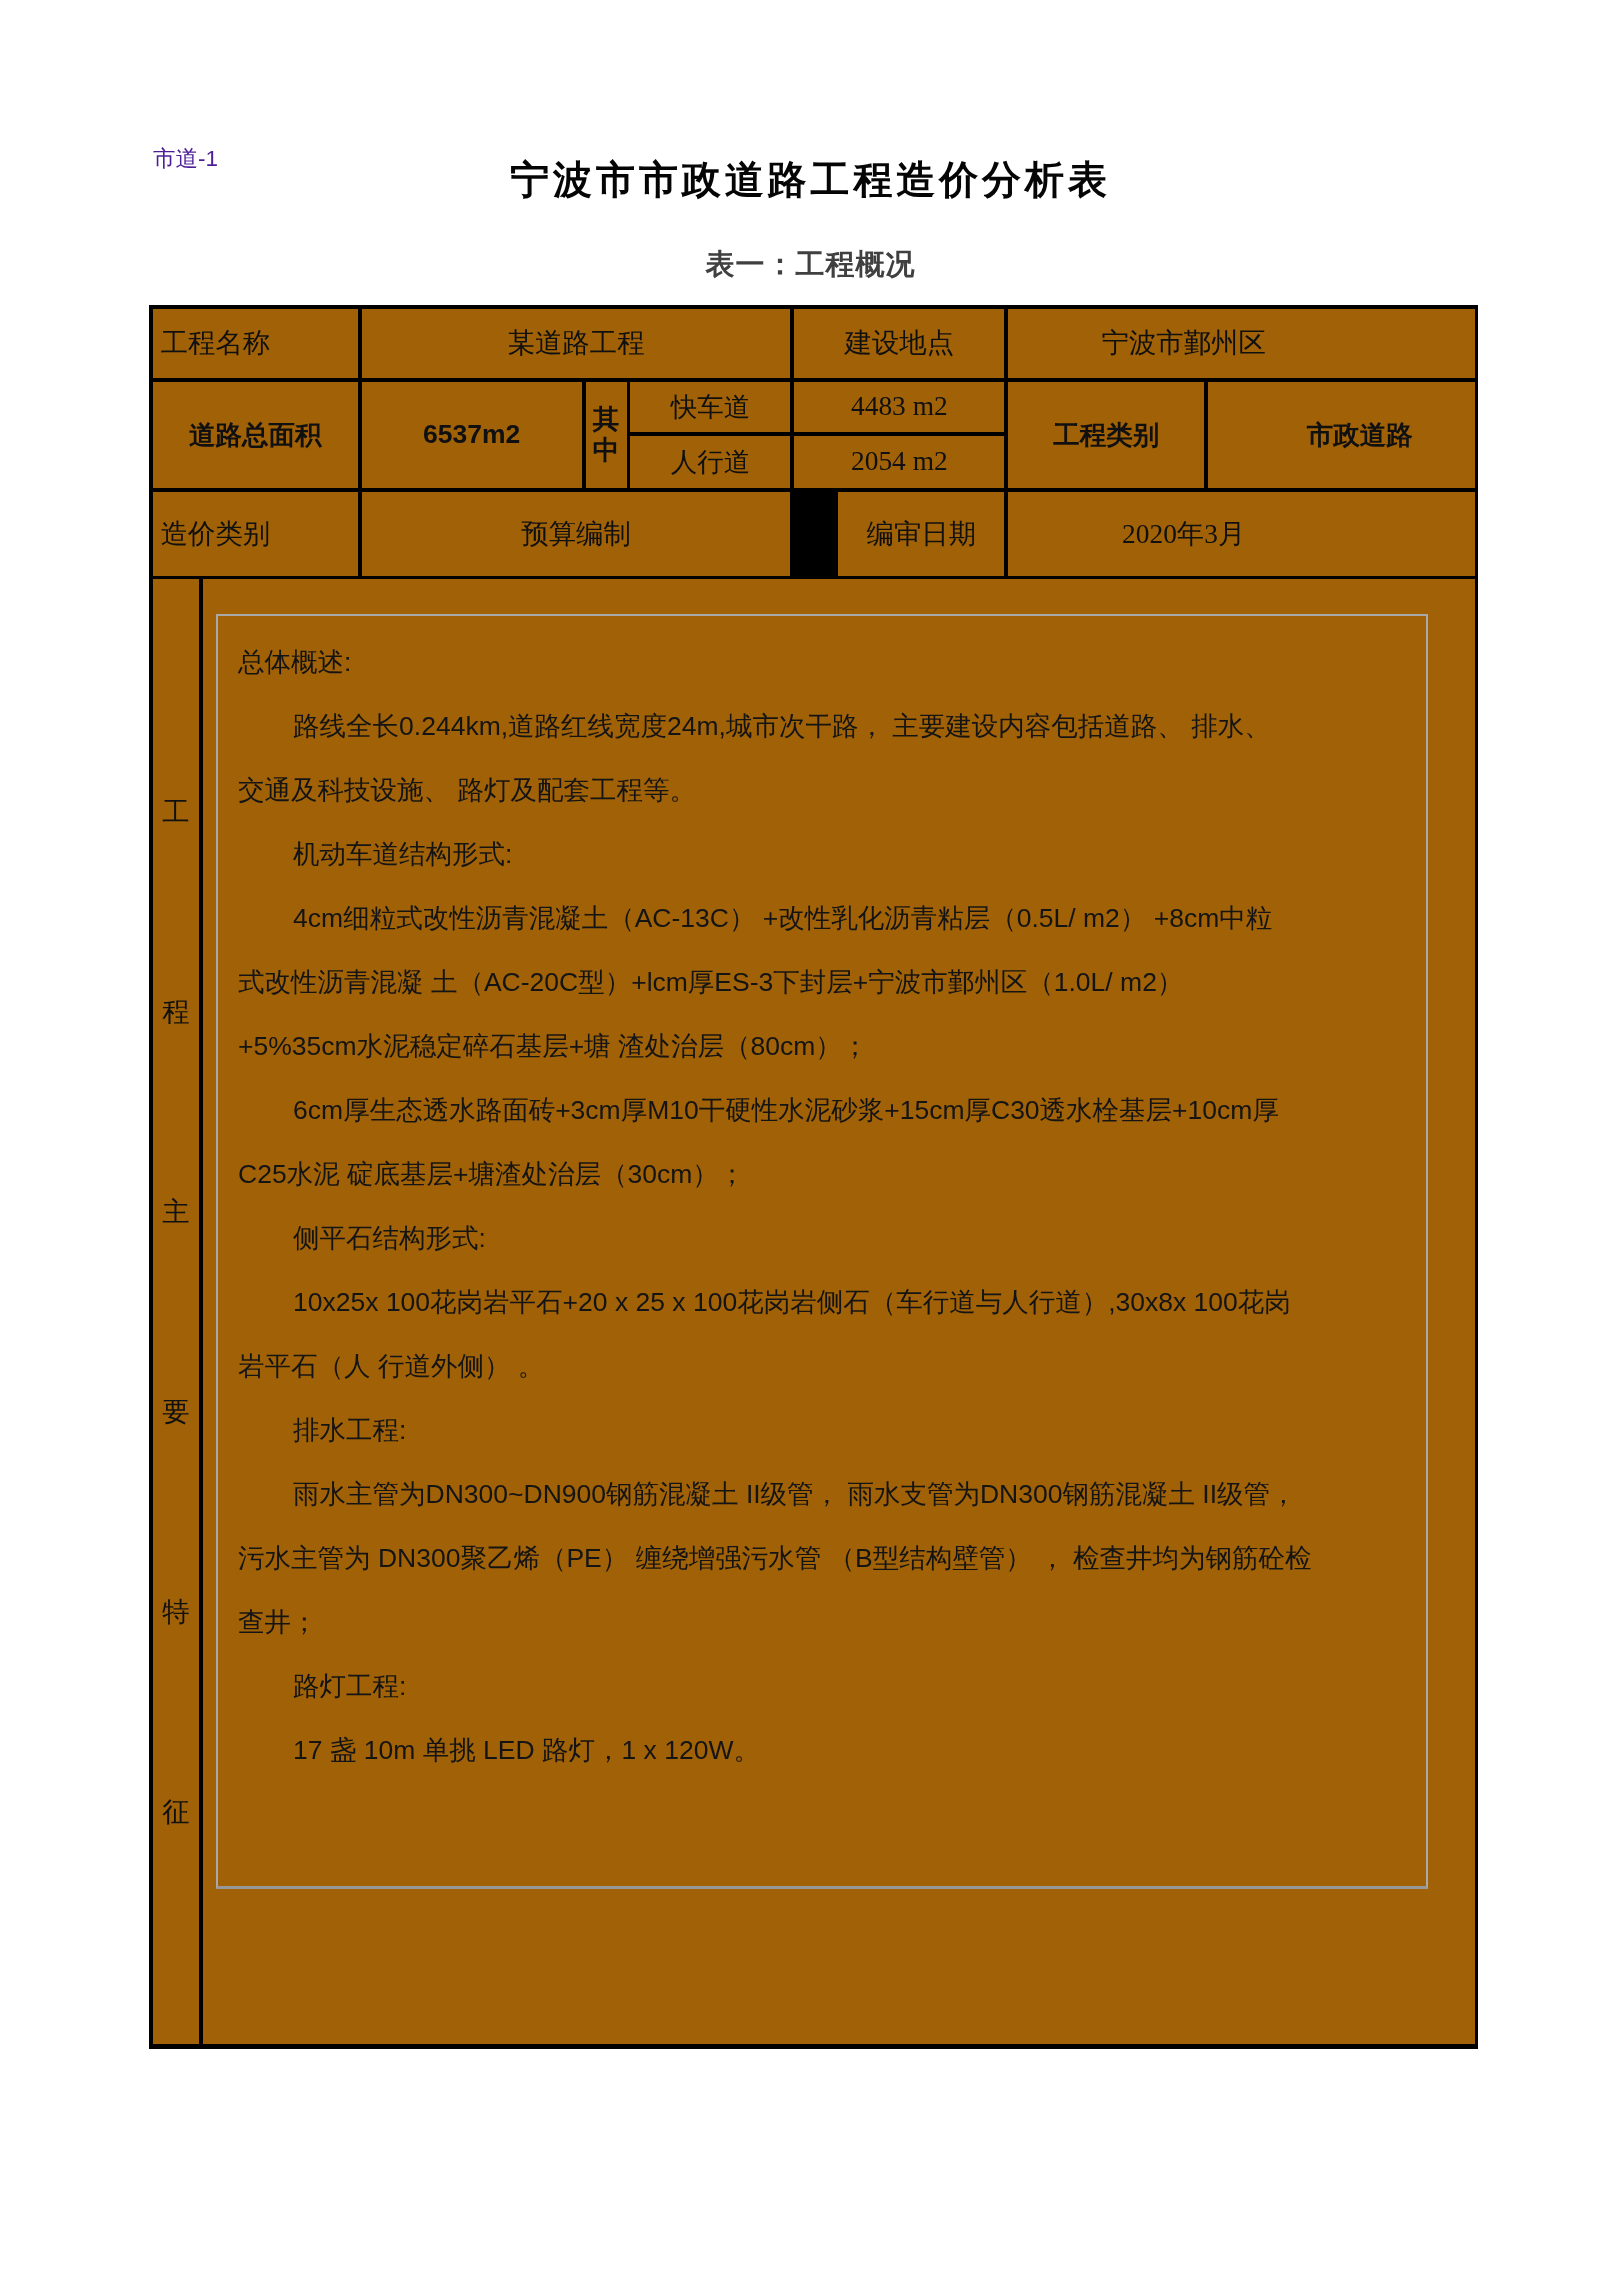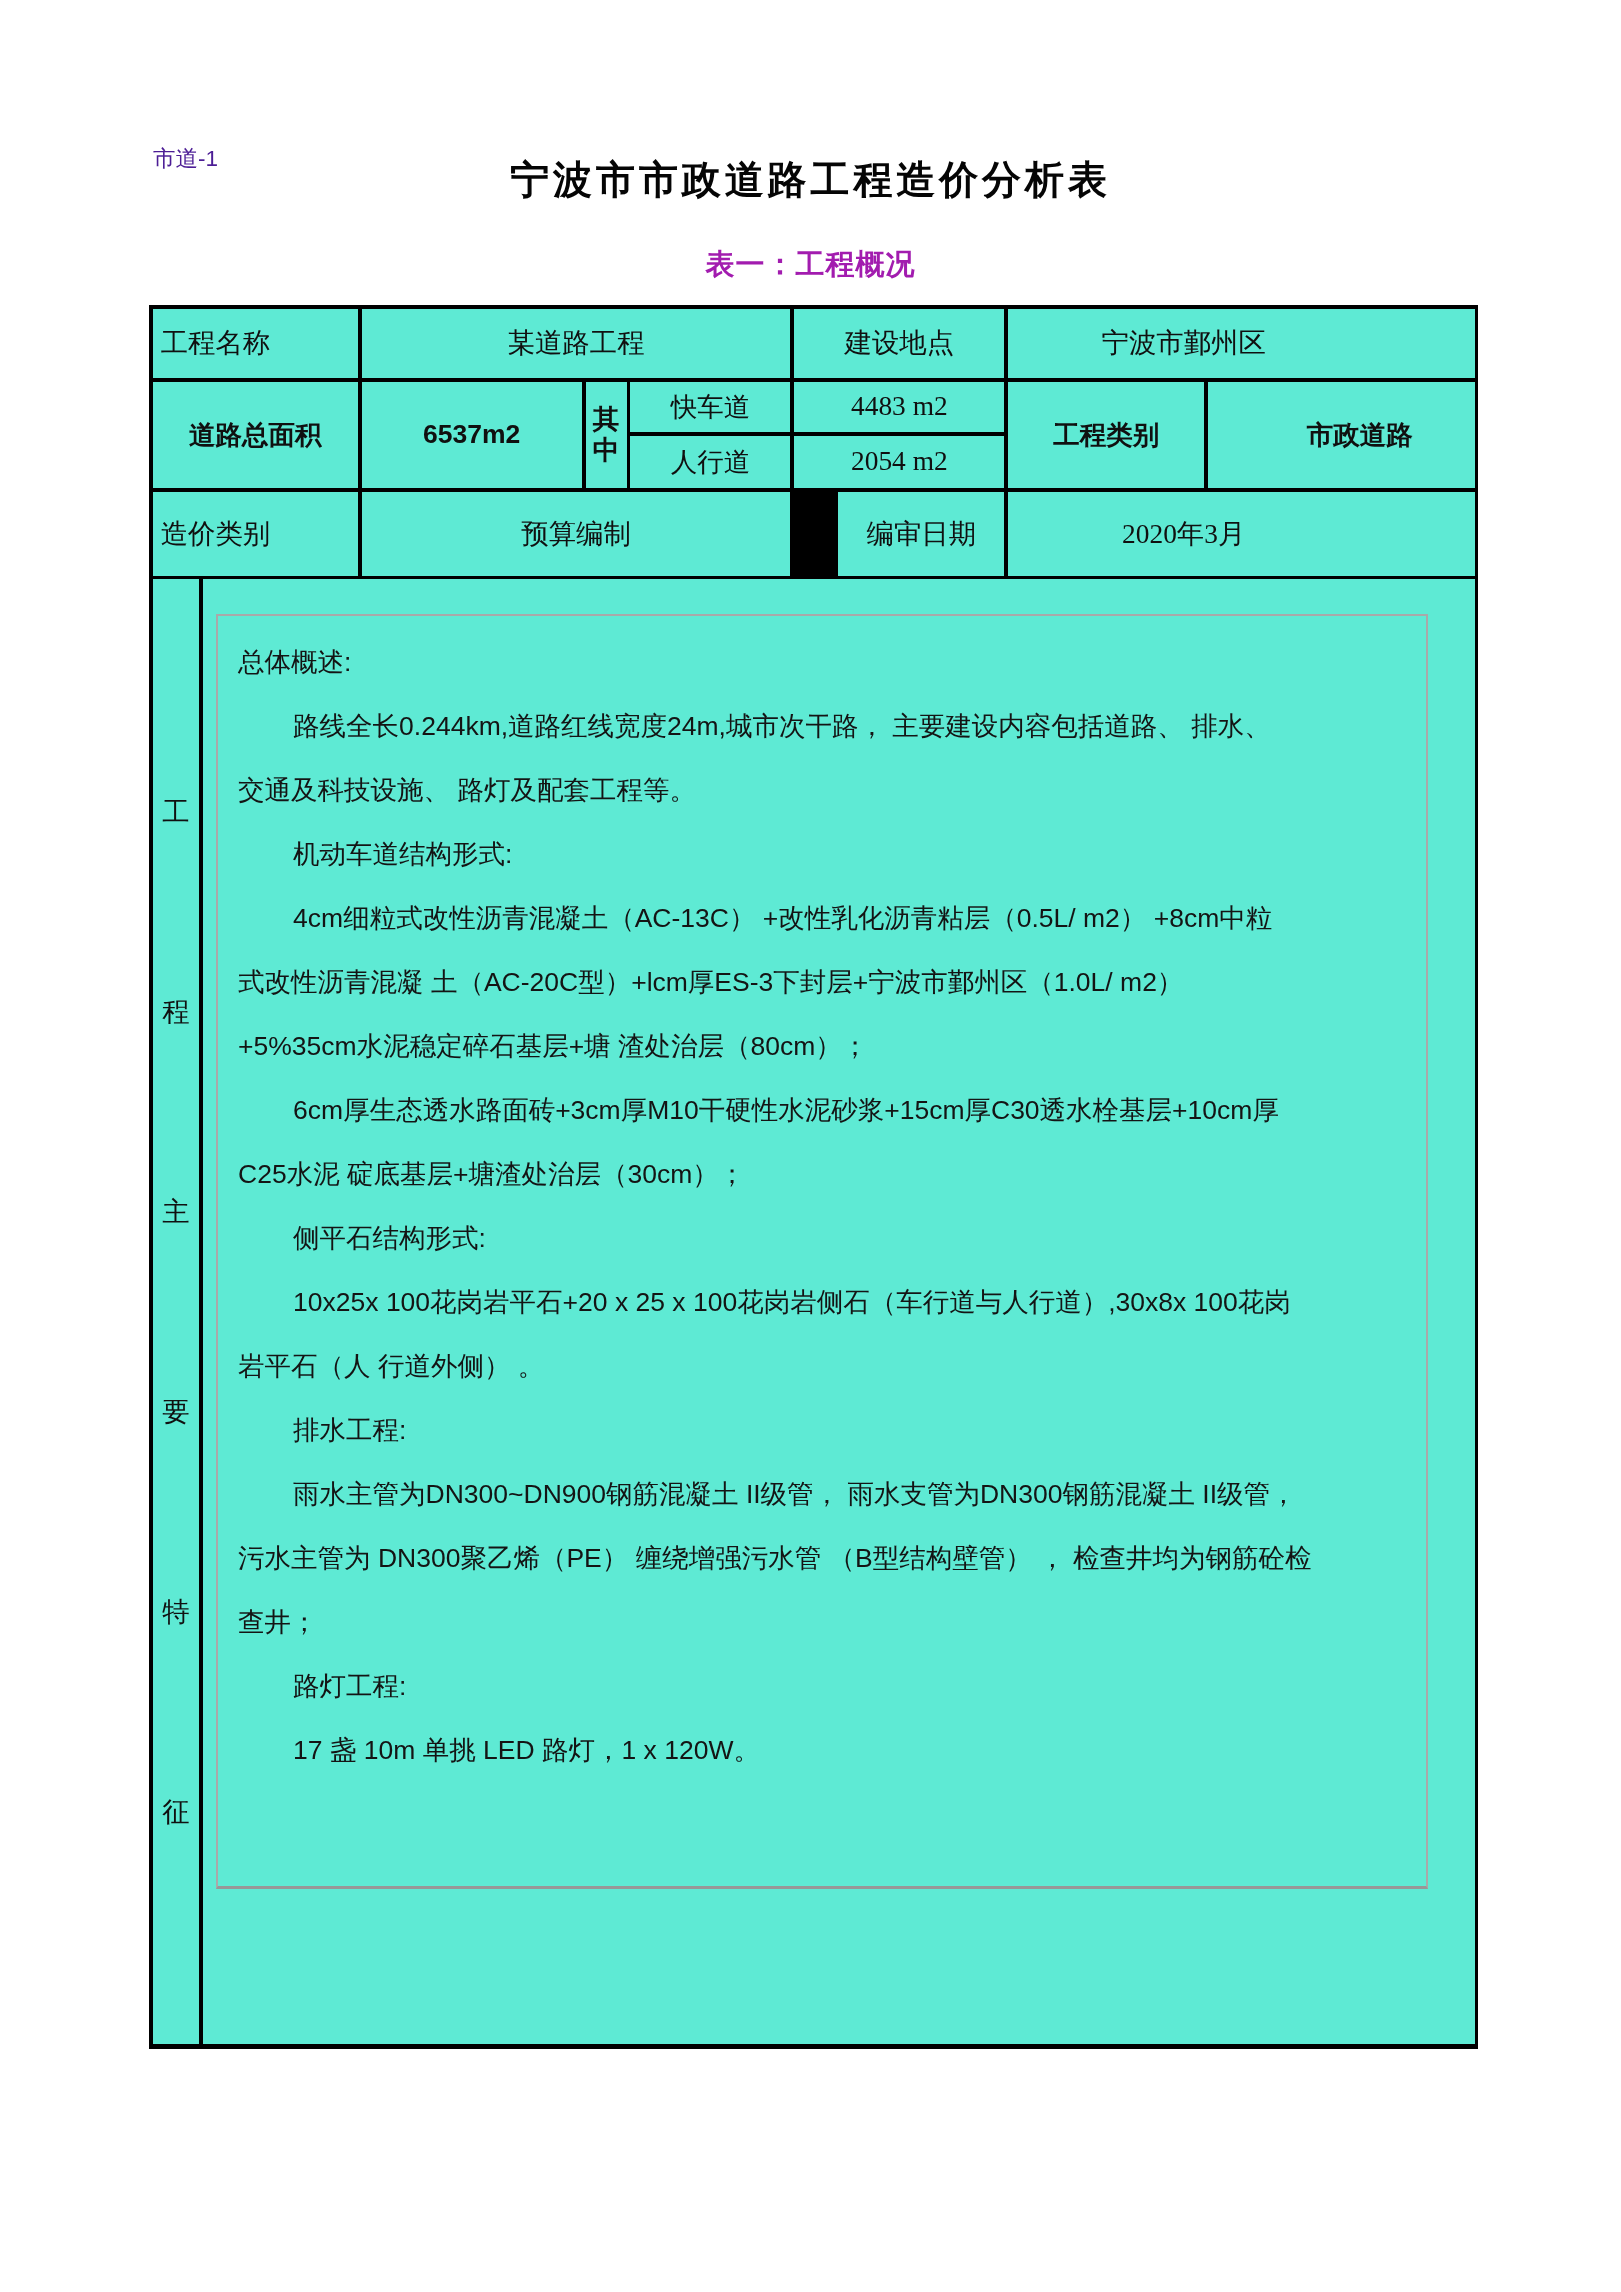--- a/index.html
+++ b/index.html
@@ -15,35 +15,35 @@
     font-size: 22.5px; color: #4c1d95;
   }
   .title {
     position: absolute; left: 0; top: 153px; width: 100%;
     text-align: center; font-size: 39px; font-weight: bold;
     letter-spacing: 3.9px; color: #050505;
   }
   .subtitle {
     position: absolute; left: 0; top: 245px; width: 100%;
     text-align: center; font-size: 29px; font-weight: bold;
-    letter-spacing: 1px; color: #a21caf;
+    letter-spacing: 1px; color: #404040;
   }
   
   .grid {
     position: absolute; left: 149px; top: 305px;
     width: 1329px; height: 1744px;
     box-sizing: border-box;
     display: grid;
     grid-template-columns: 46px 155px 220px 41px 160px 210px 196px 267px;
     grid-template-rows: 69px 50px 52px 84px 1465px;
     gap: 3.9px; padding: 3.9px;
     background: #000;
   }
   .cell {
-    background: #5eead4;
+    background: #a16207;
     display: flex; align-items: center; justify-content: center;
     font-family: "Liberation Serif", "DejaVu Serif", serif;
     font-size: 27.4px; color: #101010;
     overflow: hidden; white-space: nowrap;
   }
   .cell.left { justify-content: flex-start; padding-left: 7.8px; }
   .cell.shift-l { padding-right: 116px; }
   .bold-sans {
     font-family: "Liberation Sans", "DejaVu Sans", sans-serif;
     font-weight: bold; font-size: 26.5px;

